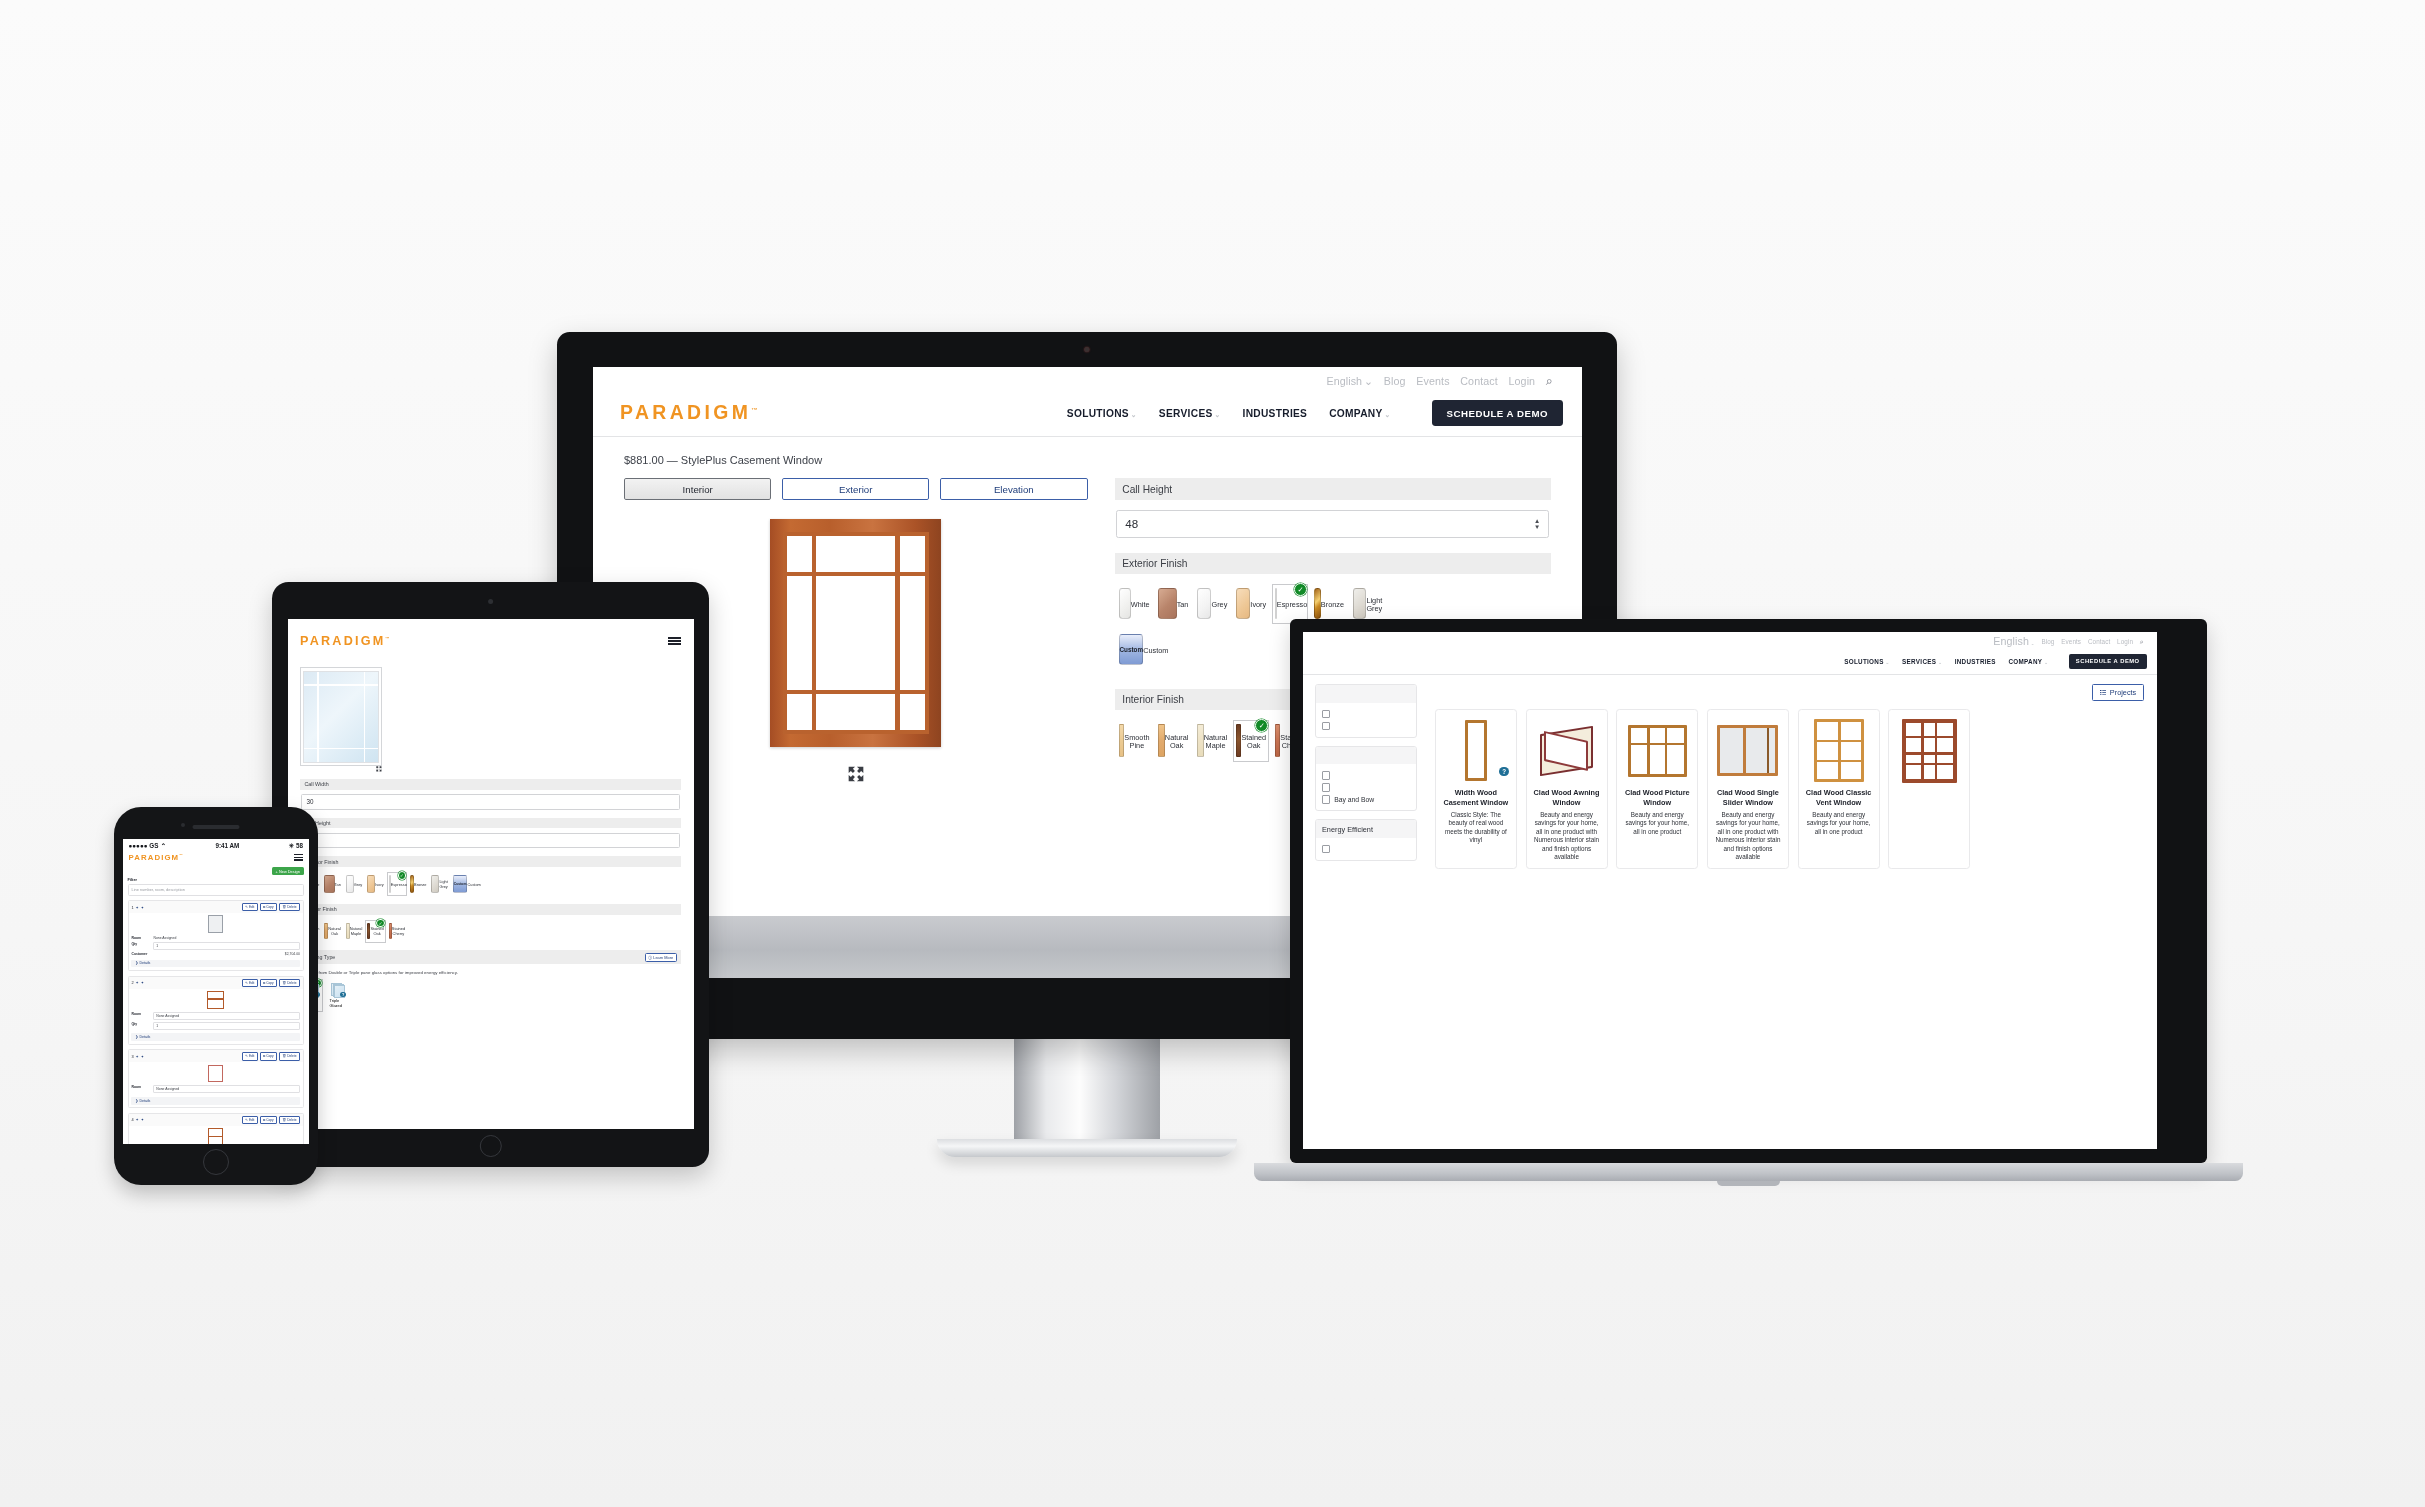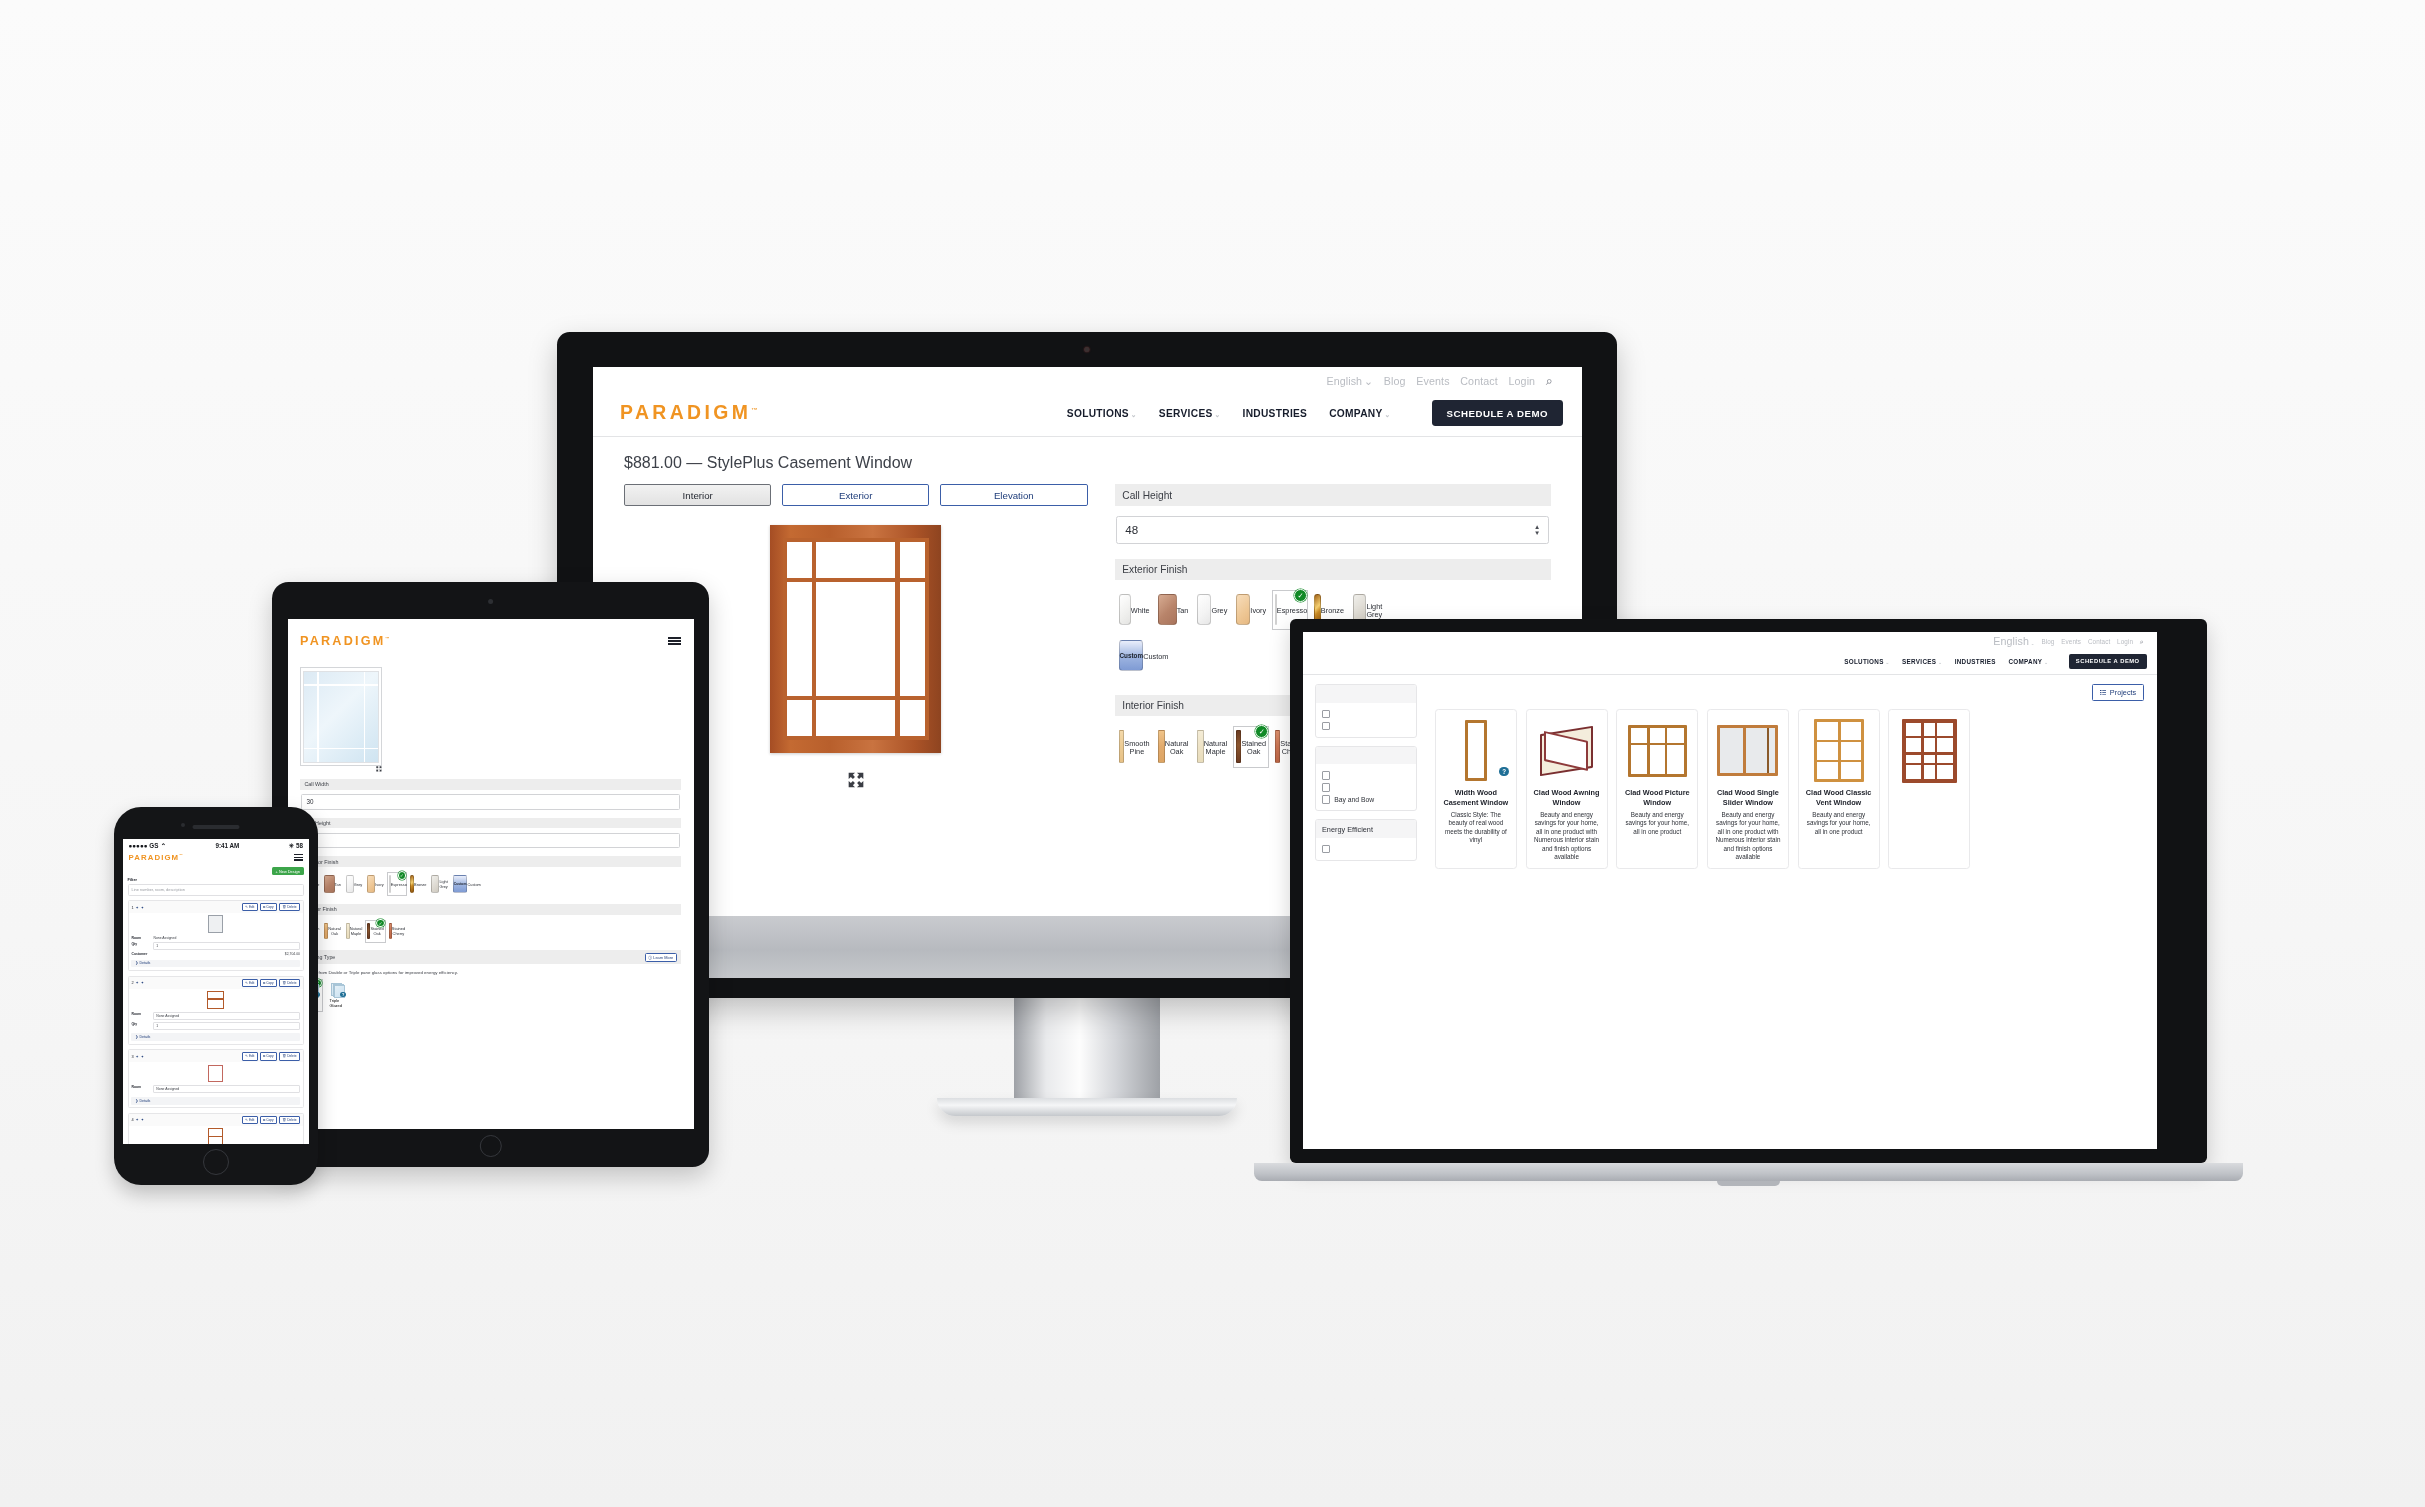--- a/index.html
+++ b/index.html
@@ -22,21 +22,21 @@
   .logo sup{font-size:6.3px;letter-spacing:0;vertical-align:super;}
   .navlinks{display:flex;align-items:center;gap:22px;margin-left:auto;}
   .navlinks a{color:#161c2b;font-weight:700;font-size:10.2px;letter-spacing:0.3px;text-decoration:none;white-space:nowrap;}
   .demo-btn{background:#1f2533;color:#fff;font-weight:700;font-size:9.7px;letter-spacing:0.5px;
     padding:7.8px 14.6px;border-radius:3.4px;margin-left:19.4px;white-space:nowrap;border:none;}
   .navrule{height:1.5px;background:#e3e4e6;width:100%;}
 
   
   .cfg-wrap{padding:16.5px 31px 0 31px;}
   .cfg-title{font-size:22px;color:#22252b;font-weight:400;margin:0 0 7.8px 0;}
-  .cfg-price{font-size:16px;color:#3d4149;margin:0 0 12.6px 0;}
+  .cfg-price{font-size:11px;color:#3d4149;margin:0 0 12.6px 0;}
   .cfg-cols{display:flex;gap:27px;}
   .cfg-left{width:50%;}
   .cfg-right{flex:1;}
   .segbtns{display:flex;gap:10.7px;margin-bottom:19.4px;}
   .segbtn{flex:1;text-align:center;font-size:9.7px;color:#1f3d7a;border:1px solid #3b5ea8;
     background:#fff;border-radius:1.9px;padding:4.4px 0;}
   .segbtn.active{background:linear-gradient(180deg,#f2f2f2,#e2e2e2);border-color:#6b6f76;color:#262a33;}
   .segbtn.elev-active{background:linear-gradient(180deg,#e9e9e9,#d8d8d8);border-color:#e0a33c;color:#262a33;}
 
   
@@ -132,21 +132,21 @@
   .ph-kv b{width:22px;color:#1d2029;font-weight:700;}
   .ph-kv span{color:#3a3d44;}
   .ph-kv .box{flex:1;border:0.5px solid #e0e0e3;border-radius:1px;padding:1px 1.9px;font-size:3.4px;color:#3a3d44;background:#fff;}
   .ph-det{background:#f3f4f6;color:#1f3d7a;font-size:3.6px;padding:1.9px 3.9px;margin:2.4px 2.9px 2.9px;border-radius:1px;}
 
   
   .device{position:absolute;}
 
   
   #imac{left:557px;top:332px;width:1060px;}
-  #imac .bezel{background:#111214;border-radius:12.6px 12.6px 2.9px 2.9px;padding:35px 36px 20px 36px;position:relative;
+  #imac .bezel{background:#111214;border-radius:12.6px 12.6px 2.9px 2.9px;padding:35px 36px 61px 36px;position:relative;
      box-shadow:0 11.6px 29px rgba(0,0,0,.22);}
   #imac .cam{position:absolute;top:14.6px;left:50%;transform:translateX(-50%);width:5.3px;height:5.3px;border-radius:50%;
      background:#3a3031;box-shadow:0 0 1.9px rgba(150,60,60,.8);}
   #imac .screen{width:989px;height:549px;background:#fff;overflow:hidden;}
   #imac .chinbar{height:62px;background:linear-gradient(180deg,#c9cbcf,#b7babf 55%,#c6c8cc);border-radius:0 0 3.9px 3.9px;}
   #imac .neck{width:146px;height:100px;margin:0 auto;
      background:linear-gradient(90deg,#9ea1a6,#e9eaec 22%,#fdfdfd 45%,#d3d5d9 70%,#9ea1a6);}
   #imac .foot{width:300px;height:18.4px;margin:0 auto;border-radius:0 0 29px 29px;
      background:linear-gradient(180deg,#dcdee1,#f5f6f7 40%,#c5c8cc);box-shadow:0 6.8px 13.6px rgba(0,0,0,.13);}
 

